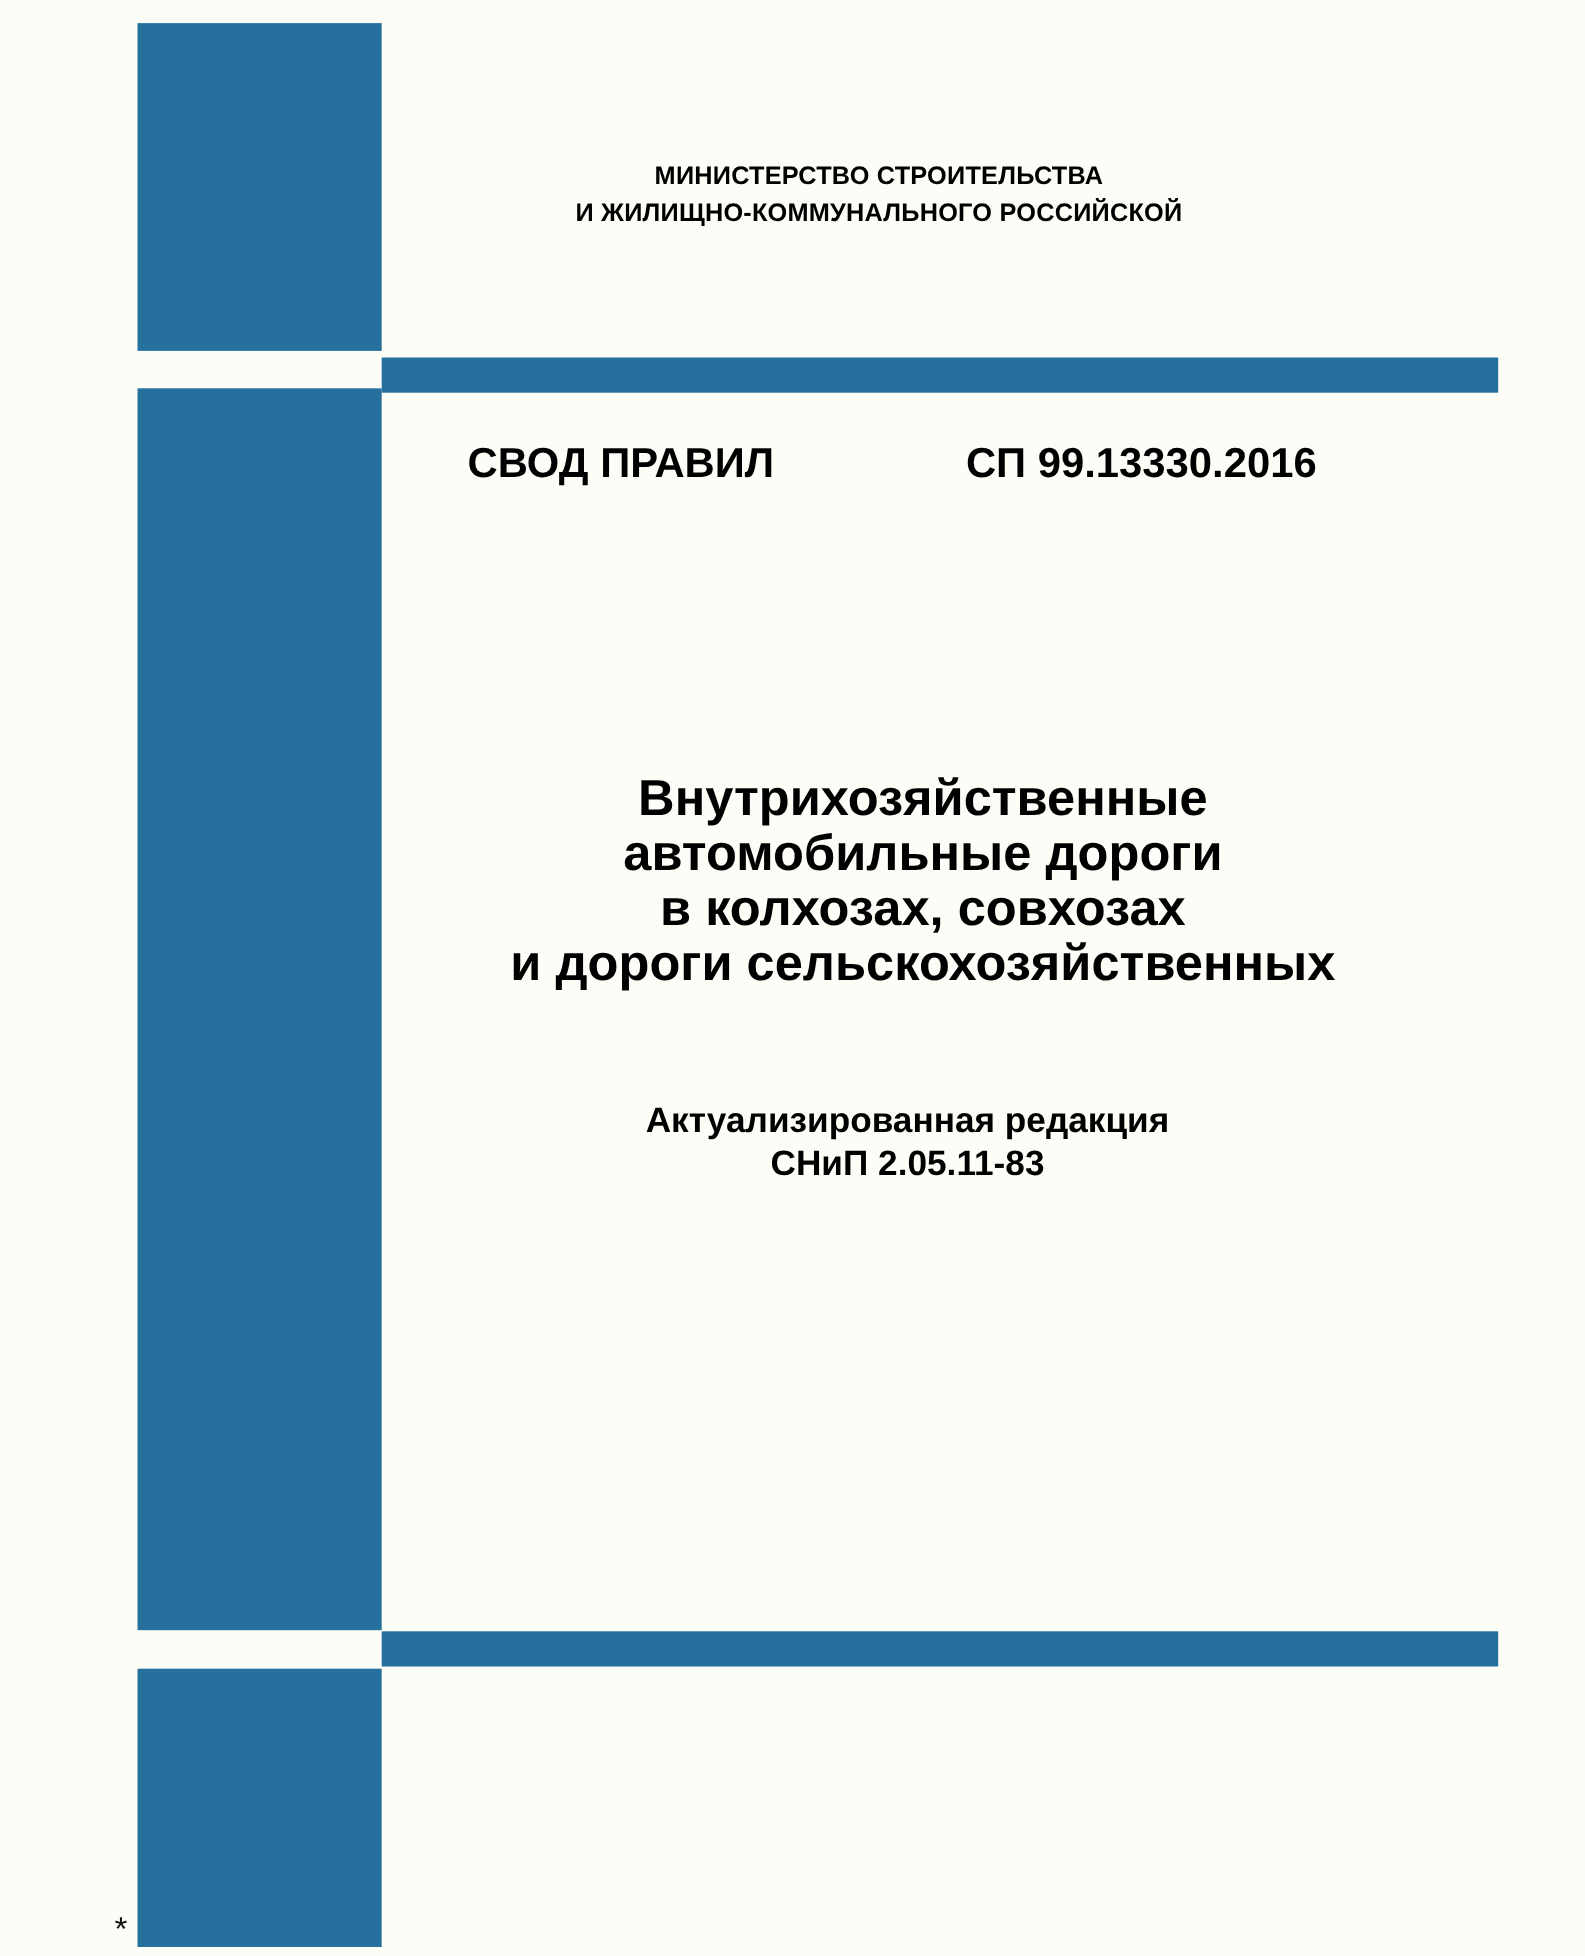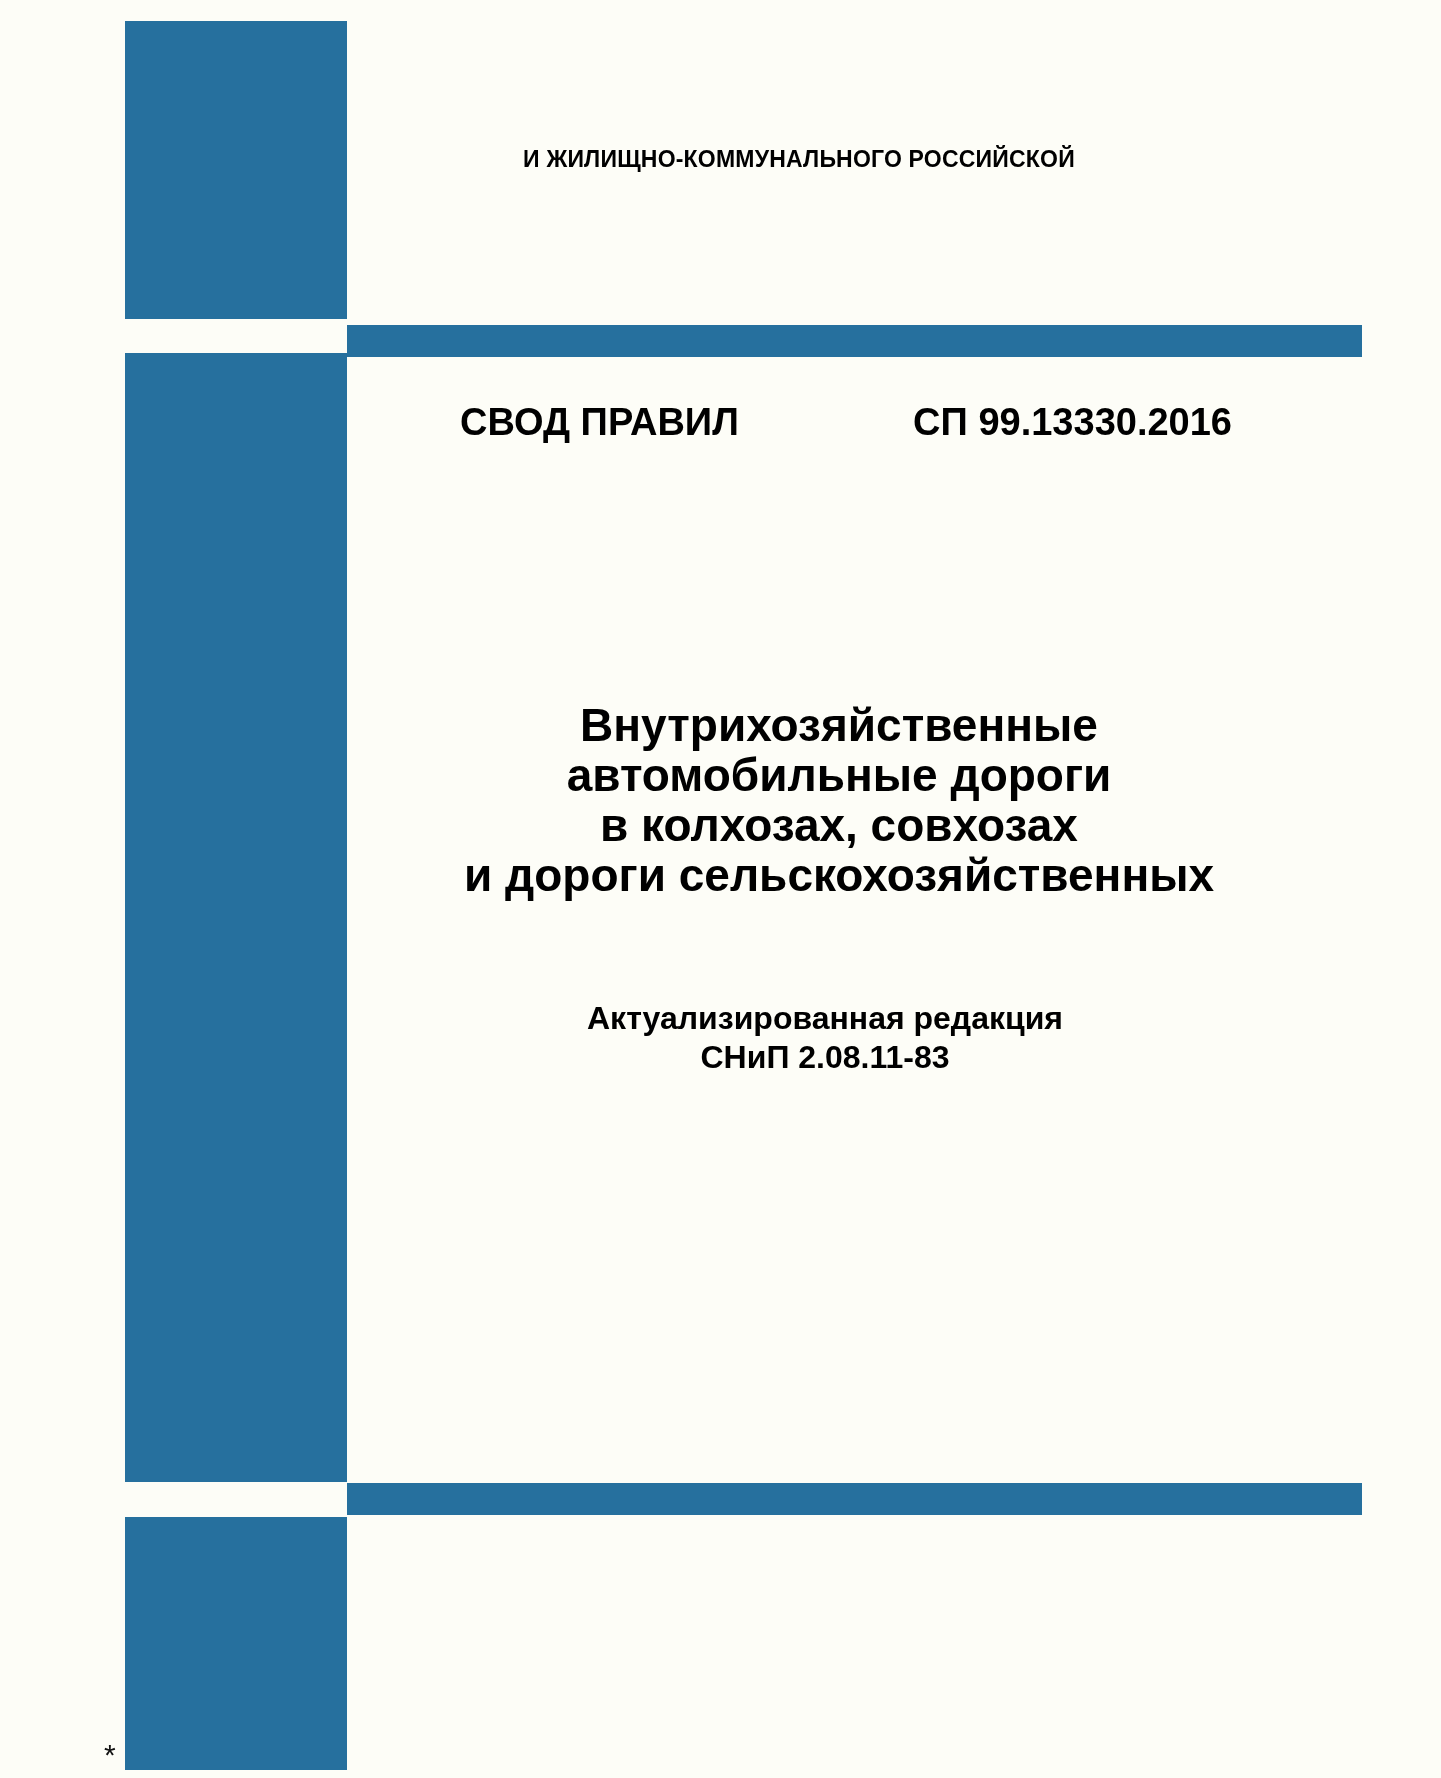--- a/index.html
+++ b/index.html
@@ -49,21 +49,20 @@
     left: 425px;
     top: 400px;
     width: 772px;
     display: flex;
     justify-content: space-between;
     align-items: baseline;
     font-weight: bold;
     font-size: 38px;
     line-height: 44px;
     white-space: nowrap;
-    margin-left: 35px;
   }
 
   .doc-title {
     position: absolute;
     left: 363px;
     top: 700px;
     width: 952px;
     text-align: center;
     font-weight: bold;
     font-size: 46px;
@@ -97,35 +96,36 @@
 
 <div class="page">
 
   <div class="blue band-seg-top" style="background: rgb(38, 112, 158);"></div>
   <div class="blue band-seg-mid" style="background: rgb(38, 112, 158);"></div>
   <div class="blue band-seg-bottom" style="background: rgb(38, 112, 158);"></div>
   <div class="blue bar-top" style="background: rgb(38, 112, 158);"></div>
   <div class="blue bar-bottom" style="background: rgb(38, 112, 158);"></div>
 
   <div class="ministry">
+    <span>МИНИСТЕРСТВО СТРОИТЕЛЬСТВА</span>
     <span>И ЖИЛИЩНО-КОММУНАЛЬНОГО РОССИЙСКОЙ</span>
   </div>
 
   <div class="kind-row">
     <span>СВОД ПРАВИЛ</span>
     <span>СП 99.13330.2016</span>
   </div>
 
   <div class="doc-title">
     <span>Внутрихозяйственные</span>
     <span>автомобильные дороги</span>
     <span>в колхозах, совхозах</span>
     <span>и дороги сельскохозяйственных</span>
   </div>
 
   <div class="edition">
     <span>Актуализированная редакция</span>
-    <span>СНиП 2.08.11-83</span>
+    <span>СНиП 2.05.11-83</span>
   </div>
 
   <div class="footnote-mark">*</div>
 
 </div>
 
 </body></html>

